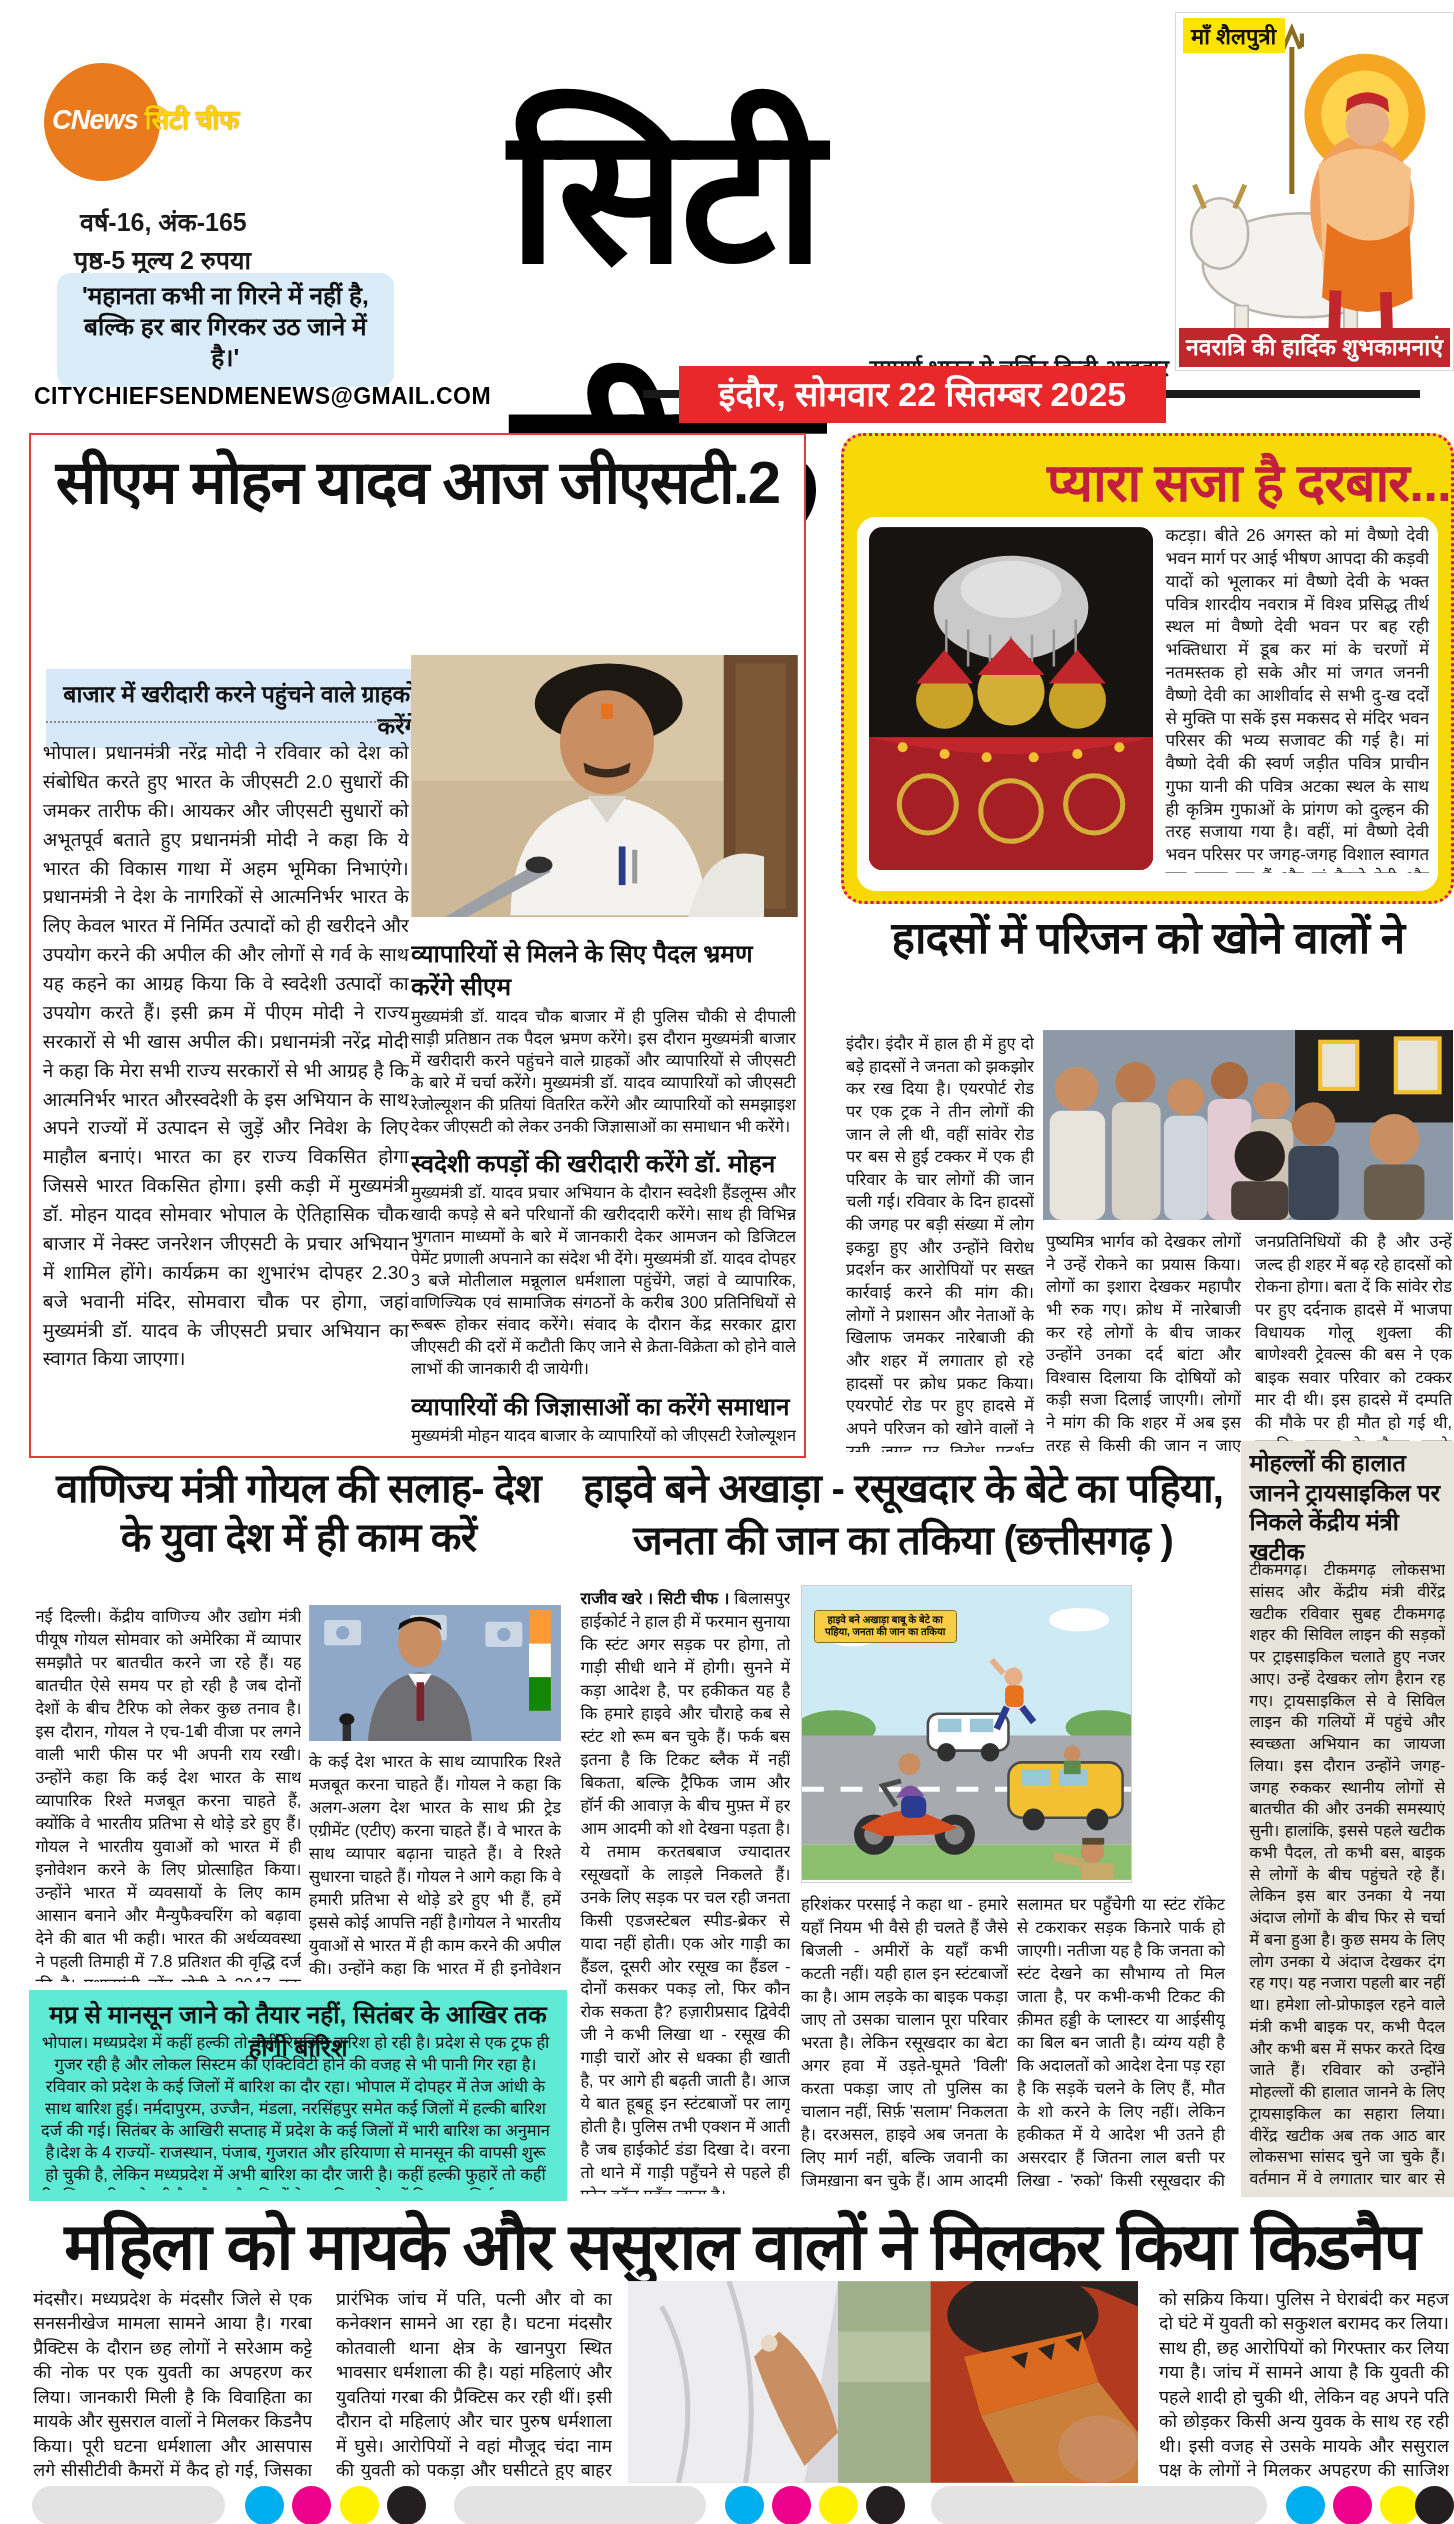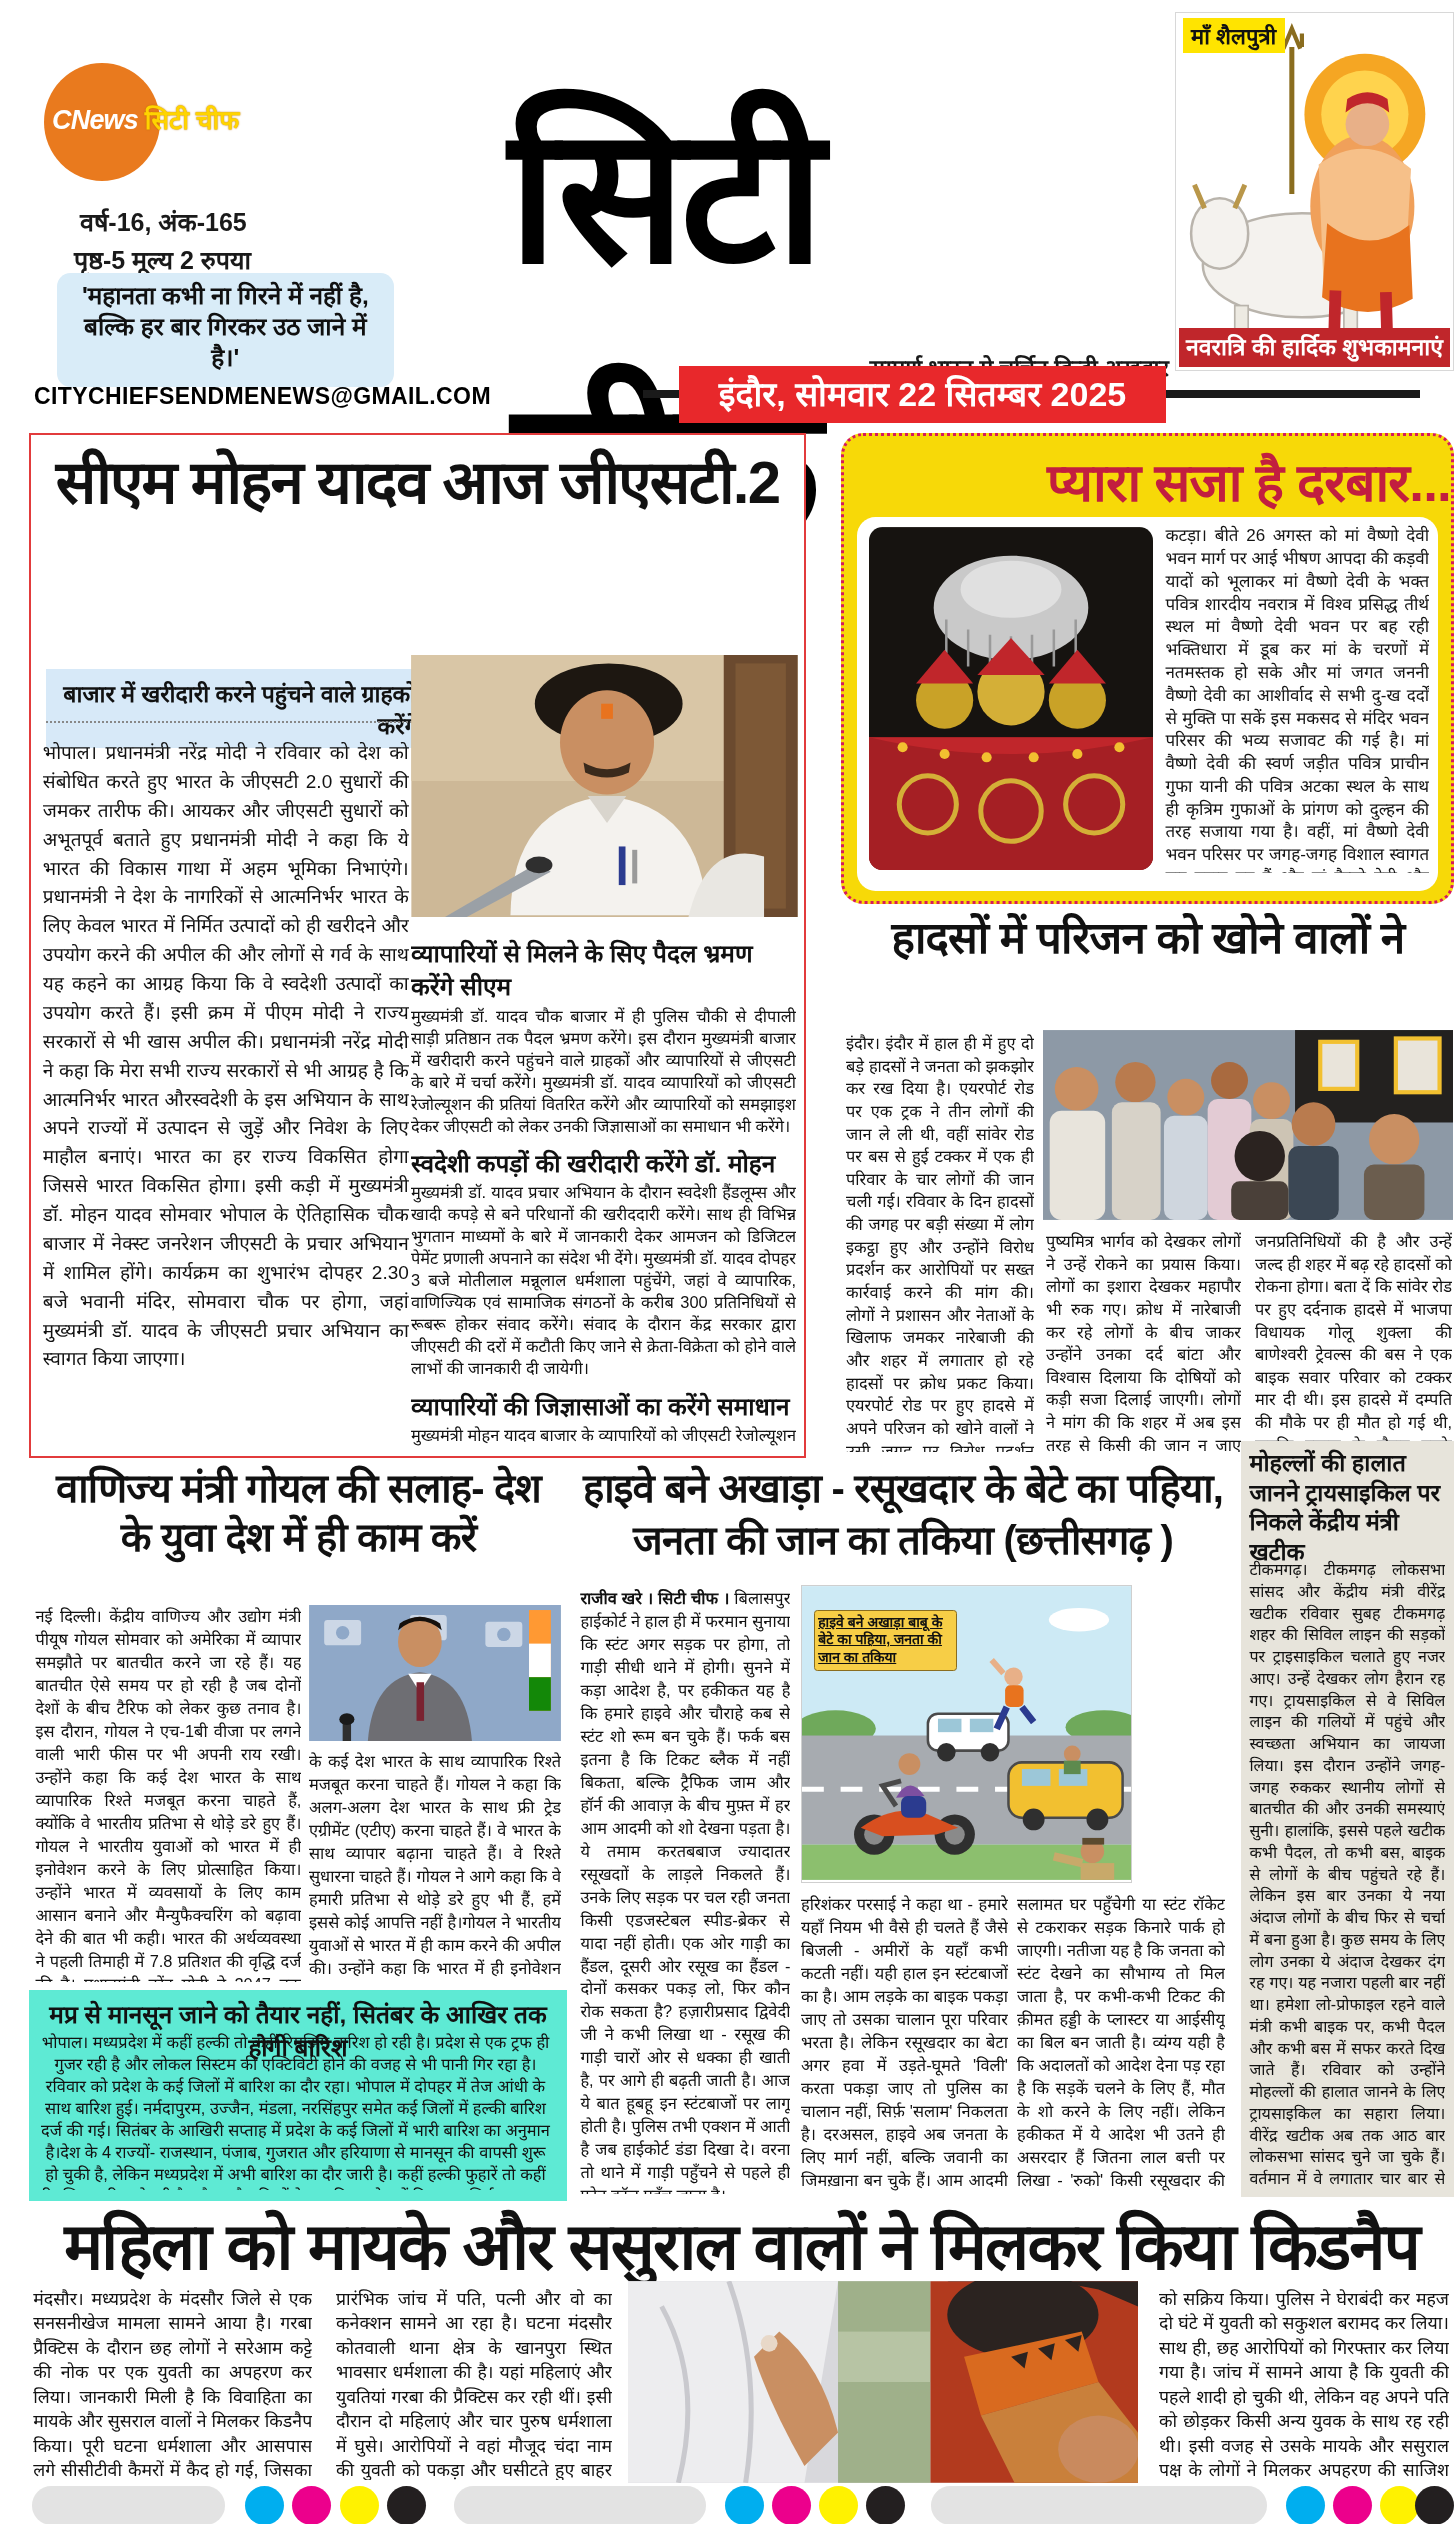--- a/index.html
+++ b/index.html
@@ -74,21 +74,21 @@
   #monsoon-h{left:0;top:6.7px;width:100%;font-size:24.4px;font-weight:bold;}
   #monsoon-p{left:10px;top:42px;width:513px;height:158px;font-size:16.4px;line-height:1.34;text-align:center;}
 
   
   #hw{left:572px;top:1459px;width:662px;height:740px;}
   #hw-h1{left:0;top:0;width:100%;font-size:40px;font-weight:bold;letter-spacing:-0.8px;}
   #hw-h2{left:0;top:52px;width:100%;font-size:40px;font-weight:bold;letter-spacing:-0.8px;}
   #hw-c1{left:8.4px;top:128px;width:210px;height:607px;font-size:16.4px;line-height:1.4;}
   #hw-cartoon{left:229px;top:126px;width:329px;height:296px;border:0.8px solid #cfcfcf;}
   #hw-sign{left:11.8px;top:23.5px;width:134px;background:#F7CE46;border:1.7px solid #8a6d1f;border-radius:3.4px;
-           font-size:14px;font-weight:bold;line-height:1.25;padding:3.4px;color:#111;text-decoration:underline;}
+           font-size:10px;font-weight:bold;text-align:center;line-height:1.25;padding:3.4px;color:#111;}
   #hw-c2{left:229px;top:434px;width:207px;height:301px;font-size:16.4px;line-height:1.4;}
   #hw-c3{left:445px;top:434px;width:208px;height:301px;font-size:16.4px;line-height:1.4;}
 
   
   #khatik{left:1241px;top:1441px;width:213px;height:756px;background:#E7E4DB;}
   #khatik-h{left:8.4px;top:8.4px;width:196px;font-size:23.5px;font-weight:bold;line-height:1.25;}
   #khatik-p{left:8.4px;top:118px;width:196px;height:630px;font-size:16px;line-height:1.36;}
 
   
   #kidnap{left:29px;top:2200px;width:1425px;height:282px;}

